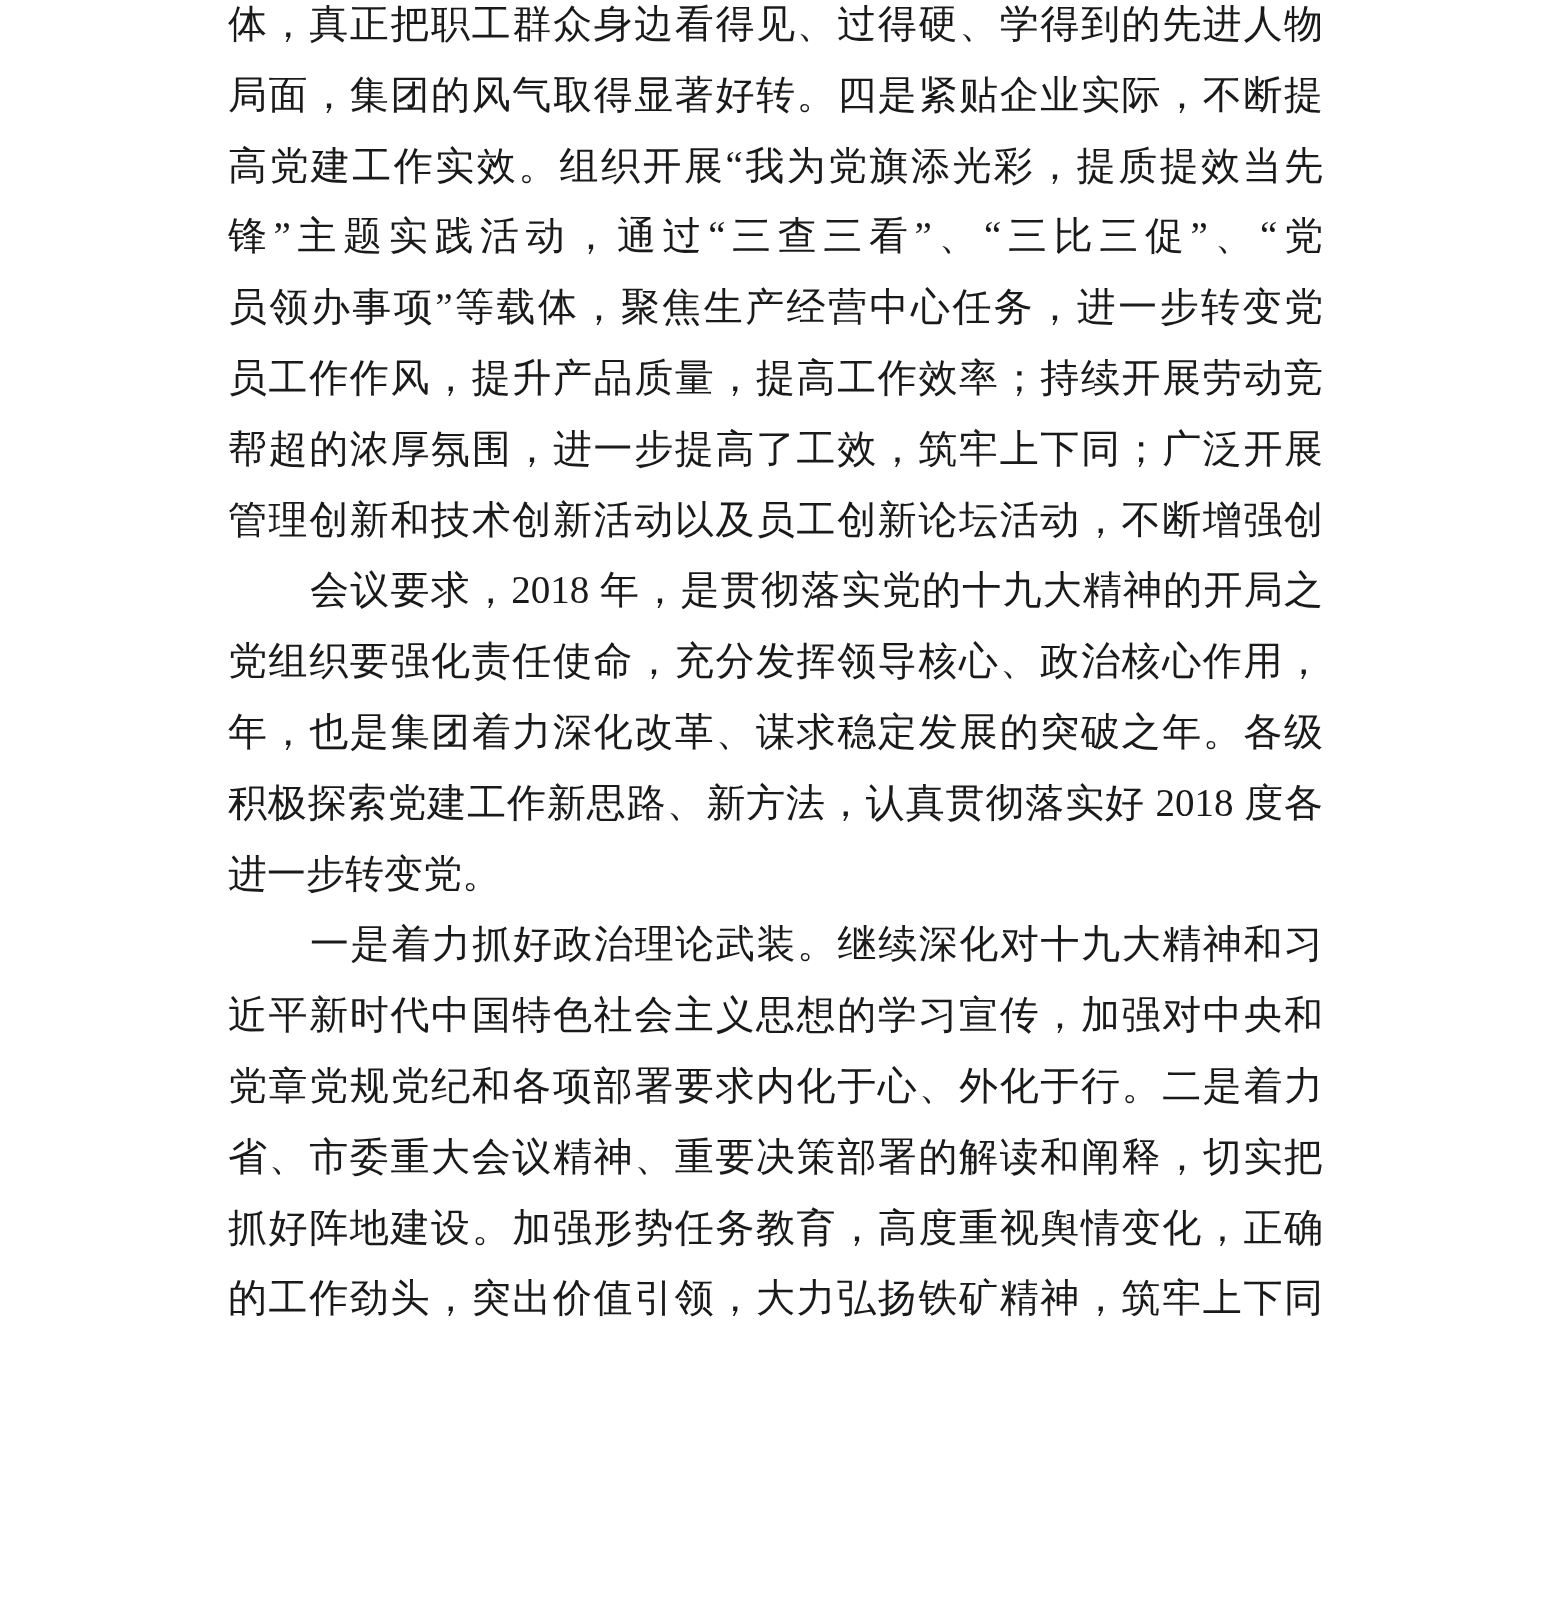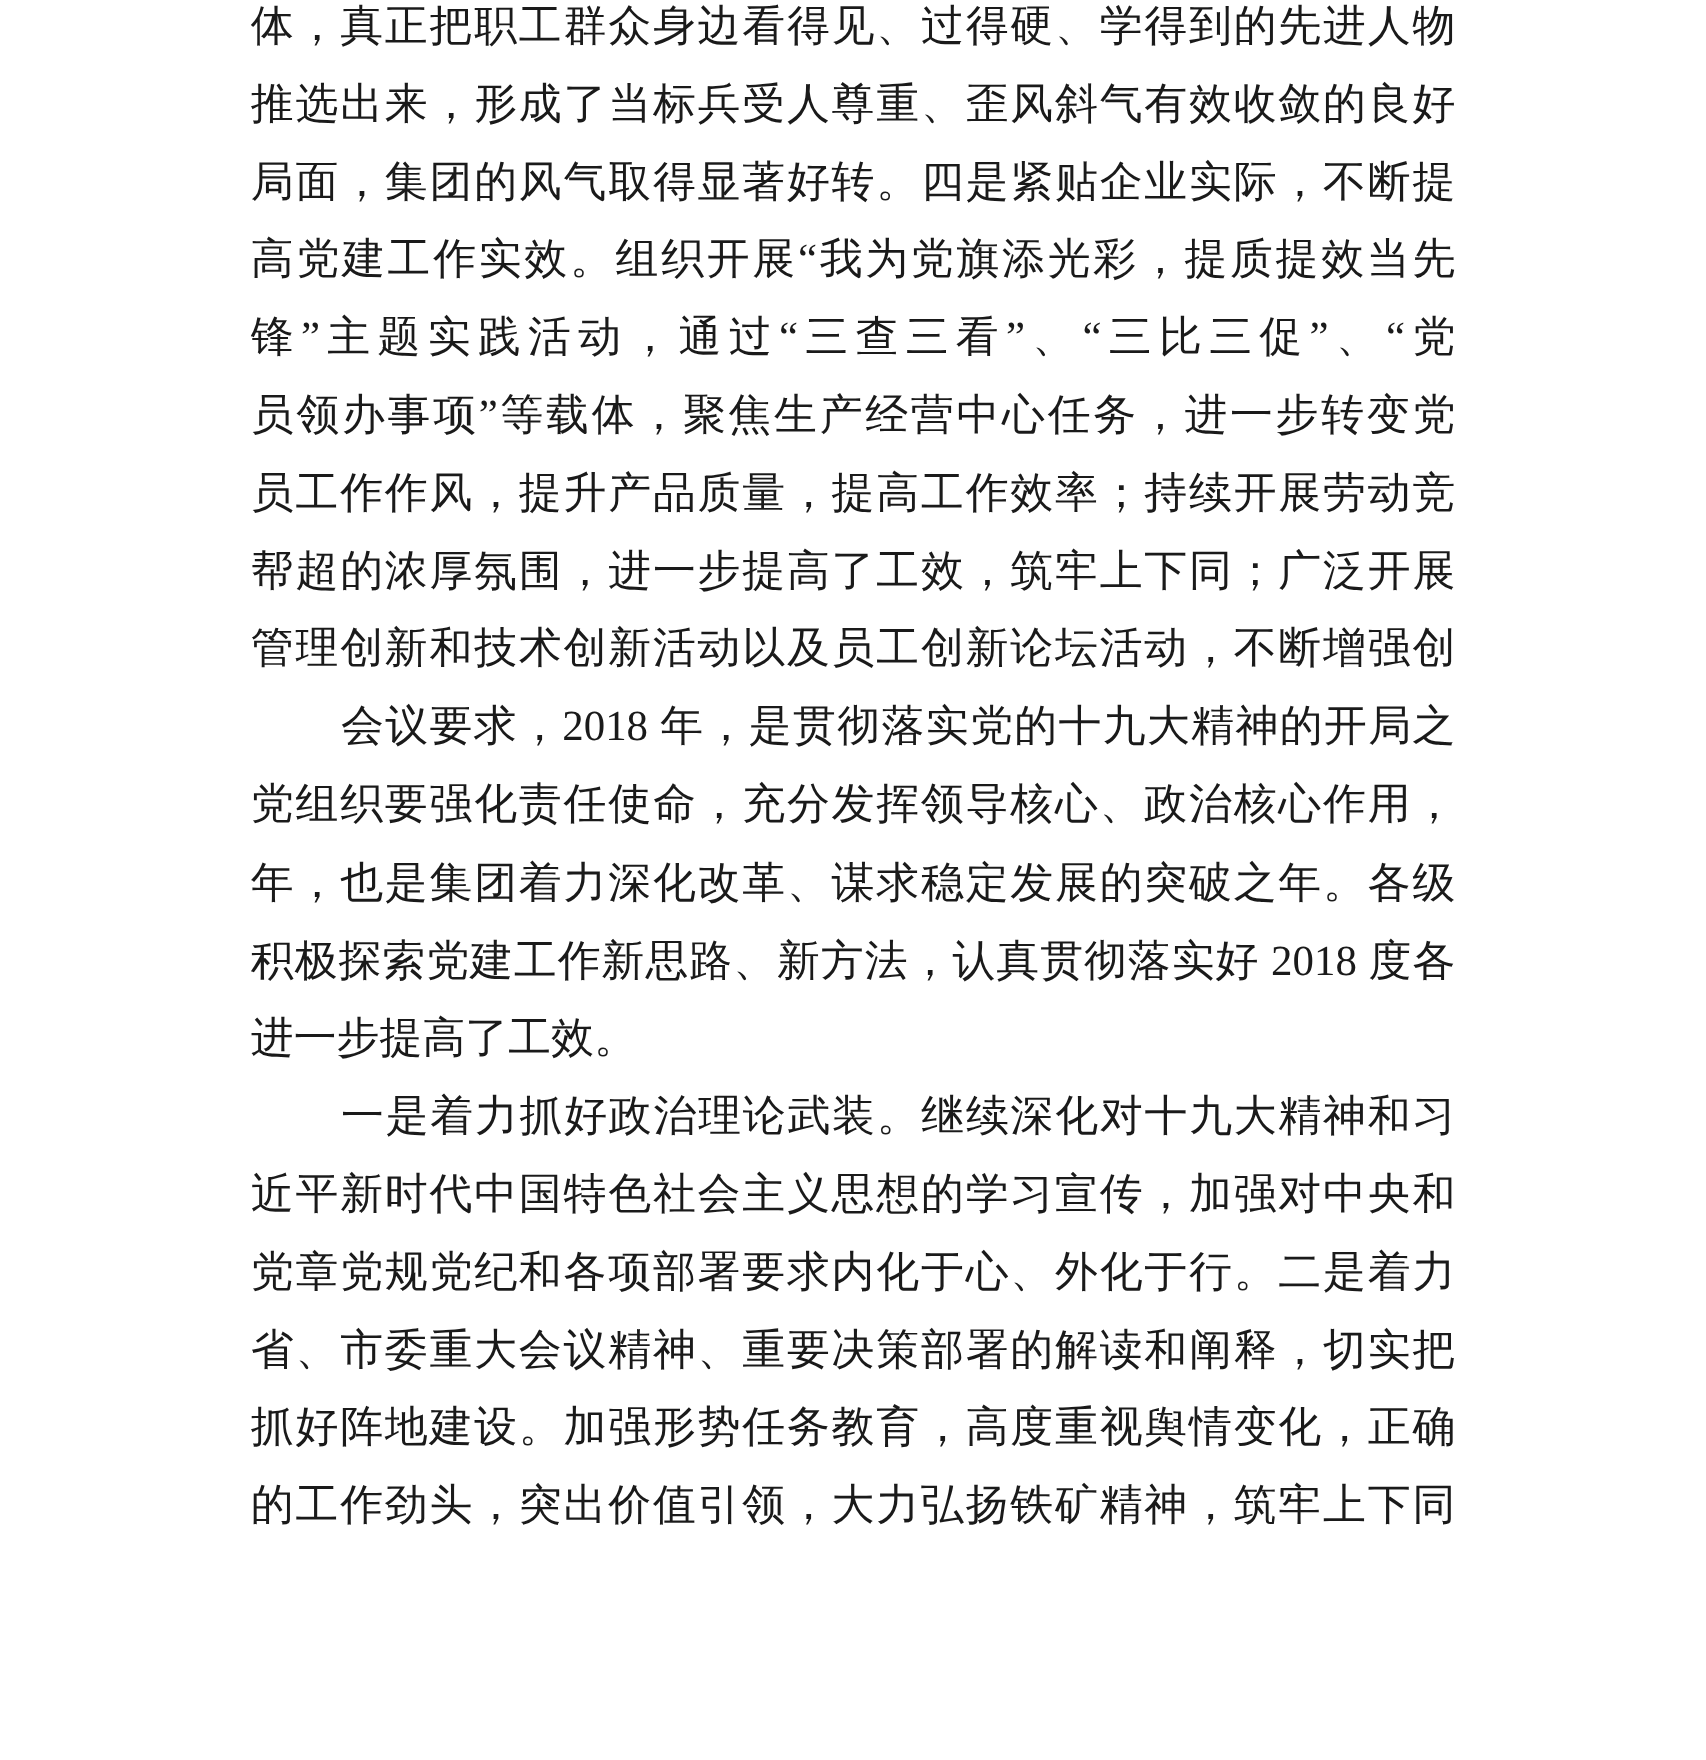--- a/index.html
+++ b/index.html
@@ -43,35 +43,34 @@
     text-align-last: left;
   }
 </style>
 </head>
 <body>
 
 <div class="page" style="background: rgb(255, 255, 255);">
   <div class="textblock" style="color: rgb(26, 26, 26);">
       <div class="paragraph">
         <div class="line">体，真正把职工群众身边看得见、过得硬、学得到的先进人物</div>
-        <div class="line">推选出来，形成了当标兵受人尊重、歪风斜气有效收敛的良好</div>
         <div class="line">局面，集团的风气取得显著好转。四是紧贴企业实际，不断提</div>
         <div class="line">高党建工作实效。组织开展“我为党旗添光彩，提质提效当先</div>
         <div class="line">锋”主题实践活动，通过“三查三看”、“三比三促”、“党</div>
         <div class="line">员领办事项”等载体，聚焦生产经营中心任务，进一步转变党</div>
         <div class="line">员工作作风，提升产品质量，提高工作效率；持续开展劳动竞</div>
         <div class="line">帮超的浓厚氛围，进一步提高了工效，筑牢上下同；广泛开展</div>
         <div class="line">管理创新和技术创新活动以及员工创新论坛活动，不断增强创</div>
       </div>
       <div class="paragraph">
         <div class="line indent">会议要求，2018 年，是贯彻落实党的十九大精神的开局之</div>
         <div class="line">党组织要强化责任使命，充分发挥领导核心、政治核心作用，</div>
         <div class="line">年，也是集团着力深化改革、谋求稳定发展的突破之年。各级</div>
         <div class="line">积极探索党建工作新思路、新方法，认真贯彻落实好 2018 度各</div>
-        <div class="line flush">进一步提高了工效。</div>
+        <div class="line flush">进一步转变党。</div>
       </div>
       <div class="paragraph">
         <div class="line indent">一是着力抓好政治理论武装。继续深化对十九大精神和习</div>
         <div class="line">近平新时代中国特色社会主义思想的学习宣传，加强对中央和</div>
         <div class="line">党章党规党纪和各项部署要求内化于心、外化于行。二是着力</div>
         <div class="line">省、市委重大会议精神、重要决策部署的解读和阐释，切实把</div>
         <div class="line">抓好阵地建设。加强形势任务教育，高度重视舆情变化，正确</div>
         <div class="line">的工作劲头，突出价值引领，大力弘扬铁矿精神，筑牢上下同</div>
       </div>
     </div>

